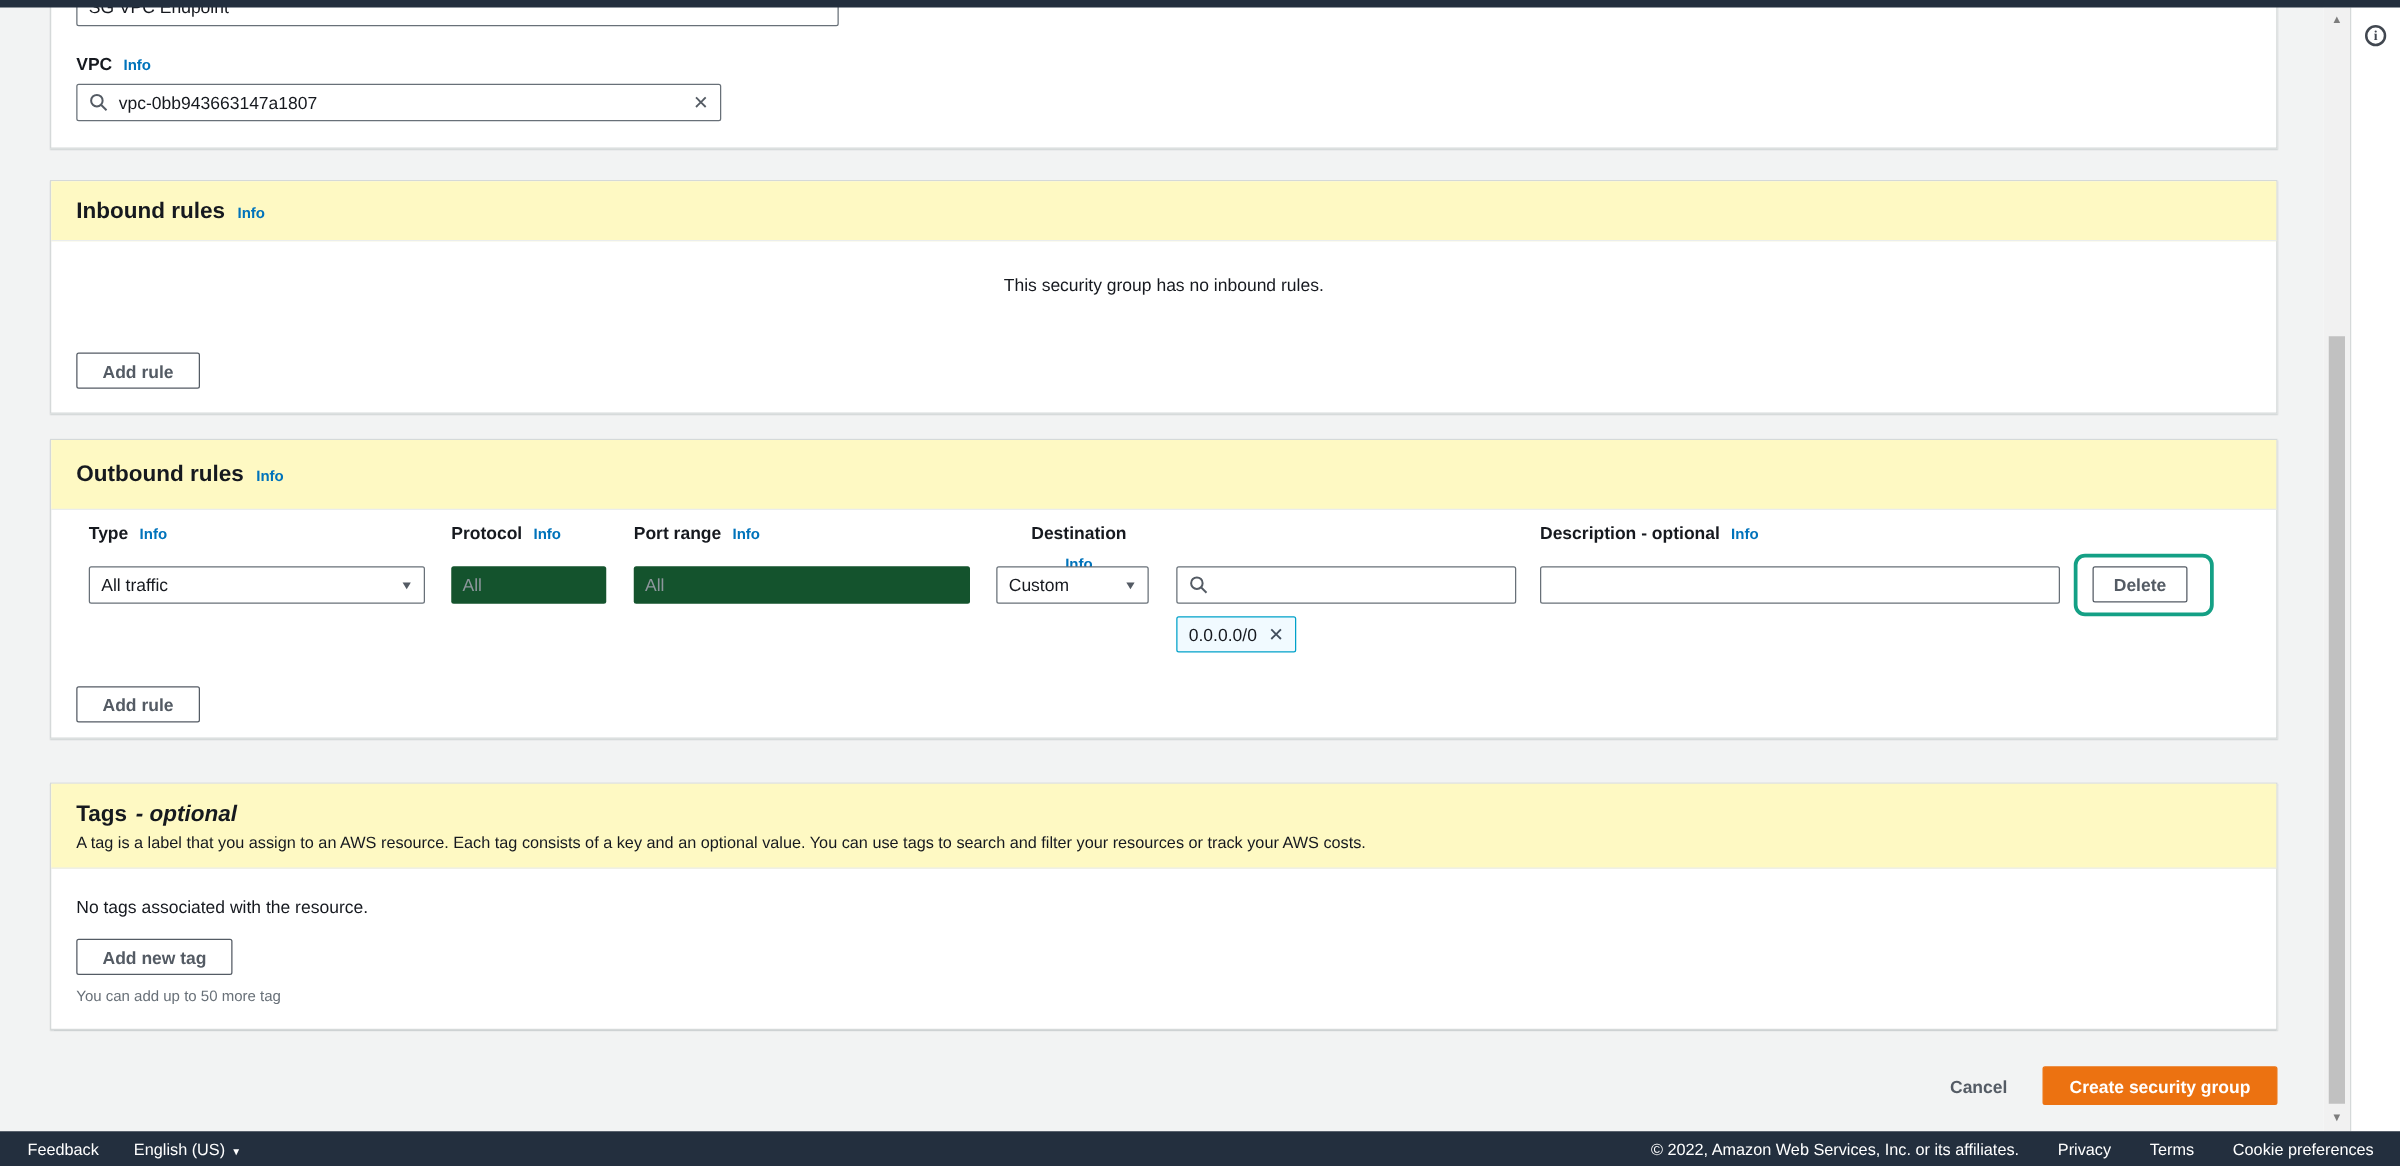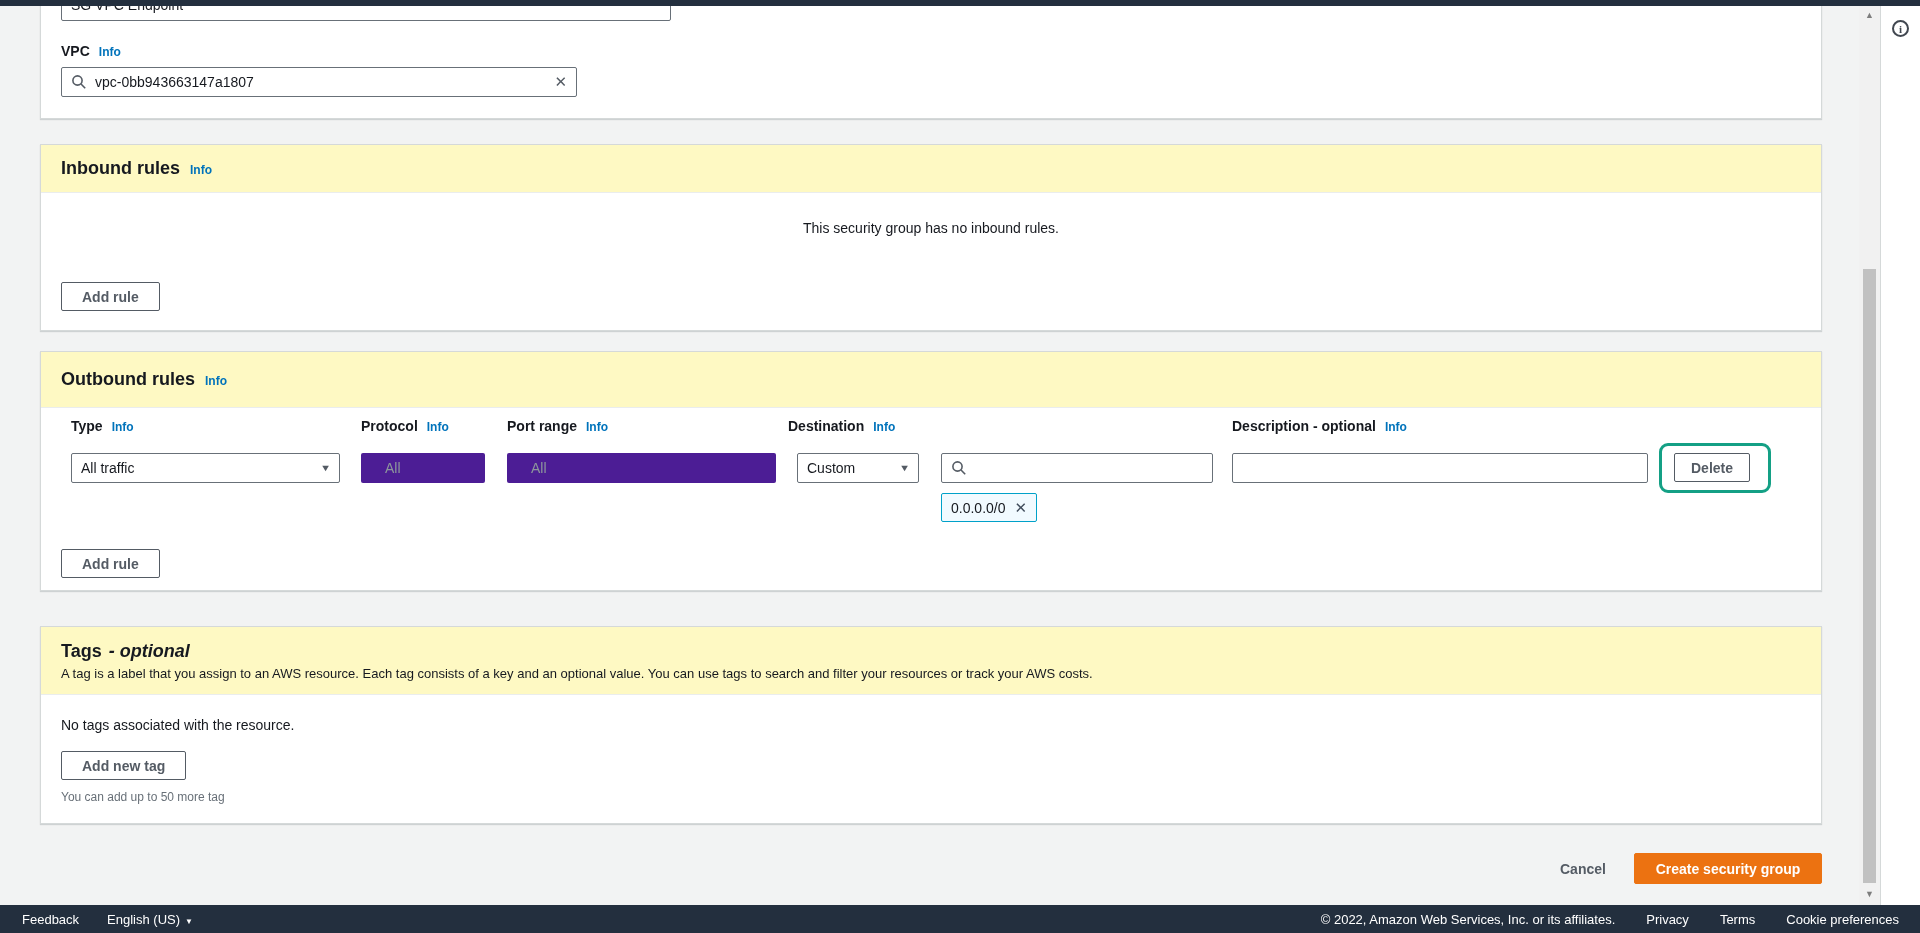--- a/index.html
+++ b/index.html
@@ -40,21 +40,21 @@
   .section-title { font-size: 18px; font-weight: 700; color: #16191f; }
   .info-link { color: #0073bb; font-size: 12px; font-weight: 700; cursor: pointer; position: relative; top: 1px; }
 
   
   .text-input, .select, .search-input {
     background: #ffffff; border: 1px solid #687078; border-radius: 2px; height: 30px;
     display: flex; align-items: center; padding: 0 9px; font-size: 14px; color: #16191f;
   }
   .select { justify-content: space-between; cursor: pointer; }
   .select .caret { font-size: 9px; color: #545b64; transform: scaleX(1.25); }
-  .disabled-field { background: #4c1d95; border: none; border-radius: 2px; height: 30px; display: flex; align-items: center; padding: 0 24px; color: #8d969c; }
+  .disabled-field { background: #14532d; border: none; border-radius: 2px; height: 30px; display: flex; align-items: center; padding: 0 9px; color: #8d969c; }
   .btn {
     background: #ffffff; border: 1px solid #545b64; border-radius: 2px; color: #545b64;
     font-weight: 700; font-size: 14px; height: 29px; padding: 0 20px; cursor: pointer;
     display: inline-flex; align-items: center; justify-content: center; font-family: inherit;
   }
   .btn-primary { background: #ec7211; border-color: #ec7211; color: #ffffff; height: 31px; }
   .cancel-link { color: #545b64; font-weight: 700; cursor: pointer; }
   .field-label { font-weight: 700; font-size: 14px; color: #16191f; }
   .label-row { display: flex; align-items: center; gap: 9px; }
   .search-icon { flex: 0 0 auto; margin-right: 8px; display: inline-flex; }
@@ -115,21 +115,21 @@
       <span class="info-link">Info</span>
     </div>
     <div class="label-row abs" style="left:320px; top:66px;">
       <span class="field-label">Protocol</span>
       <span class="info-link">Info</span>
     </div>
     <div class="label-row abs" style="left:466px; top:66px;">
       <span class="field-label">Port range</span>
       <span class="info-link">Info</span>
     </div>
-    <div class="label-row abs" style="left:747px; top:66px;">
+    <div class="label-row abs" style="left:784px; top:66px;flex-direction:column;">
       <span class="field-label">Destination</span>
       <span class="info-link">Info</span>
     </div>
     <div class="label-row abs" style="left:1191px; top:66px;">
       <span class="field-label">Description - optional</span>
       <span class="info-link">Info</span>
     </div>
 
     <div class="select abs" style="left:30px; top:101px; width:269px;">
       <span>All traffic</span>

